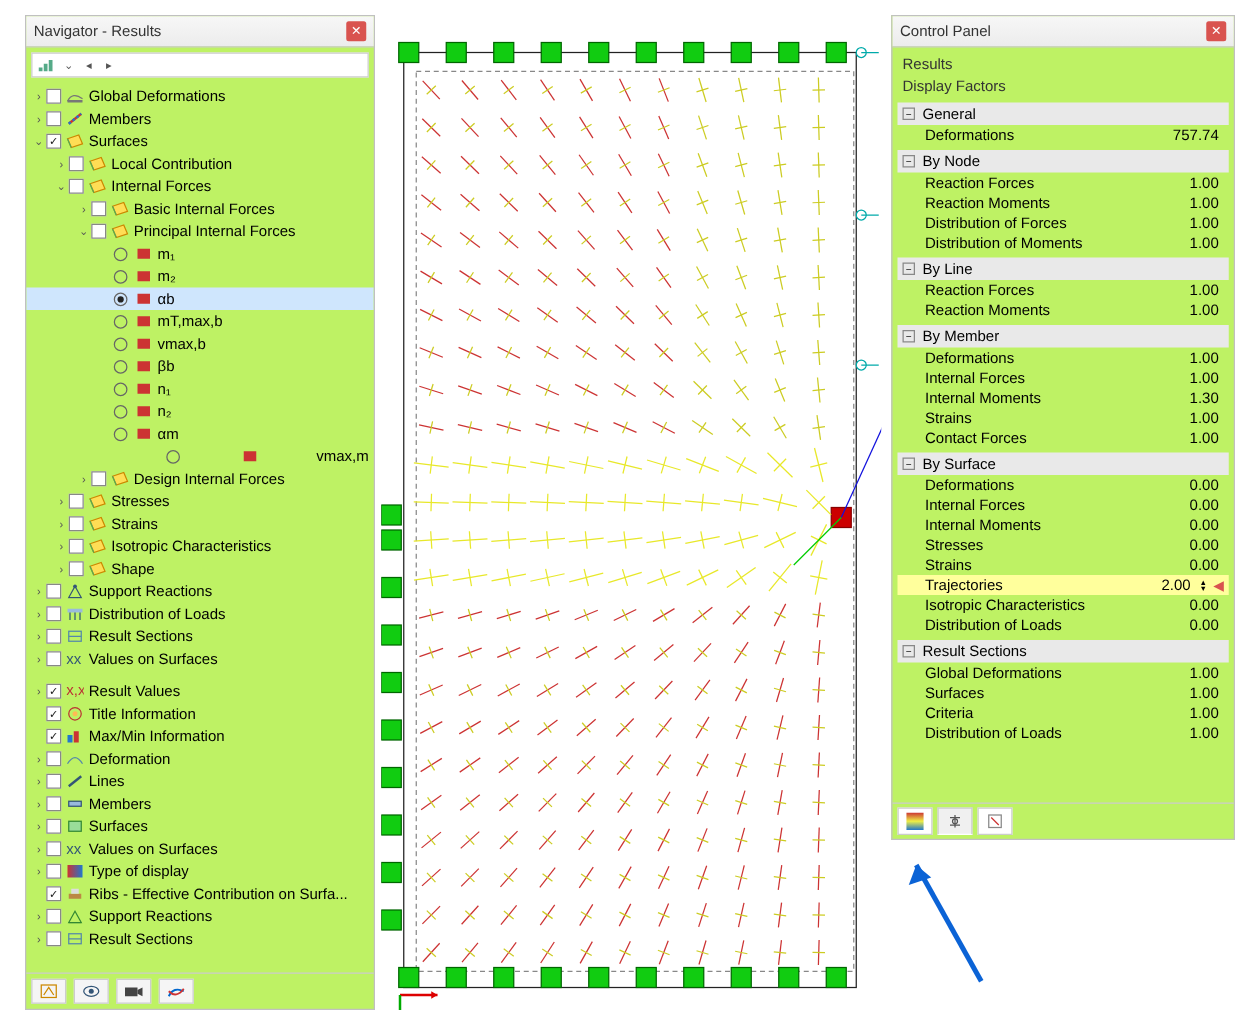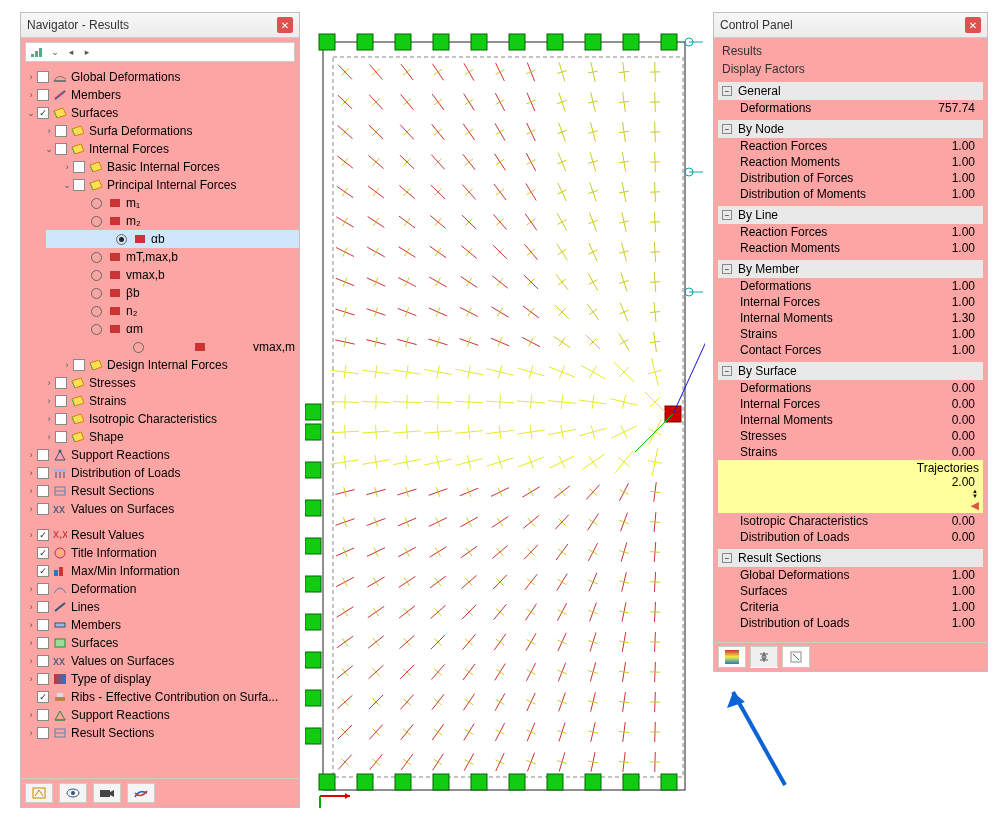--- a/index.html
+++ b/index.html
@@ -1,36 +1,36 @@
 <!DOCTYPE html>
 <html><head>
 <meta charset="utf-8">
 <style>
 * { box-sizing: border-box; margin: 0; padding: 0; font-family: "Segoe UI", Tahoma, sans-serif; font-size: 12px; }
 body { background: #fff; width: 1007px; height: 823px; position: relative; overflow: hidden; }
 
 
-.panel { position: absolute; background: #fca5a5; border: 1px solid #c0c0c0; display: flex; flex-direction: column; }
+.panel { position: absolute; background: #bef264; border: 1px solid #c0c0c0; display: flex; flex-direction: column; }
 .panel-title { background: linear-gradient(#f7f7f7,#ececec); padding: 4px 6px; display: flex; align-items: center; justify-content: space-between; border-bottom: 1px solid #ccc; }
 .panel-title span { font-size: 12px; color: #333; }
 .close-btn { width: 16px; height: 16px; background: #d9534f; color: #fff; display:flex; align-items:center; justify-content:center; font-size:10px; cursor:pointer; border-radius:2px; }
 
 #navigator { left: 20px; top: 12px; width: 280px; height: 796px; }
 #control { left: 713px; top: 12px; width: 275px; height: 660px; }
 
 
 .nav-drop { display:flex; align-items:center; padding:2px 4px; margin:4px; border:1px solid #ccc; background:#fff; }
 .nav-drop .lbl { flex:1; padding:2px 4px; color:#333; }
 .nav-arrow { width:14px; height:14px; display:flex; align-items:center; justify-content:center; color:#555; font-size:9px; cursor:pointer; }
 .nav-arrow + .nav-arrow { margin-left:2px; }
 
 
 .tree { flex:1; overflow:auto; padding:2px 0 4px 0; }
 .trow { display:flex; align-items:center; height:18px; padding-right:4px; cursor:default; }
-.trow.selected { background:#cfe6fd;margin-left:25px; }
+.trow.selected { background:#cfe6fd; }
 .expander { width:12px; text-align:center; font-size:9px; color:#555; cursor:pointer; }
 .chk { width:12px; height:12px; border:1px solid #888; margin-right:4px; background:#fff; display:flex; align-items:center; justify-content:center; font-size:9px; color:#222; cursor:pointer; }
 .chk.checked::after { content:"✓"; }
 .radio { width:11px; height:11px; border:1px solid #666; border-radius:50%; margin-right:6px; display:flex; align-items:center; justify-content:center; cursor:pointer; }
 .radio.sel::after { content:""; width:5px; height:5px; background:#222; border-radius:50%; }
 .ticon { width:14px; height:12px; margin-right:4px; }
 .lbl { white-space:nowrap; overflow:hidden; text-overflow:ellipsis; }
 
 
 .nav-bottom { border-top:1px solid #ccc; padding:4px; display:flex; gap:6px; }
@@ -38,21 +38,21 @@
 
 
 .cp-body { flex:1; overflow:auto; padding:4px 4px 2px 4px; }
 .cp-head { padding:2px 4px; color:#333; }
 .cp-group { margin-top:4px; }
 .cp-group-title { background:#e9e9e9; padding:2px 4px; display:flex; align-items:center; }
 .cp-group-title .minus { width:10px; height:10px; border:1px solid #888; margin-right:6px; font-size:8px; display:flex; align-items:center; justify-content:center; cursor:pointer; }
 .cp-row { display:flex; align-items:flex-end; padding:1px 4px 1px 22px; }
 .cp-row .k { flex:1; }
 .cp-row .v { width:58px; text-align:right; padding-right:4px; }
-.cp-row.hi { background:#ffff9c;flex-direction:column; }
+.cp-row.hi { background:#ffff9c; }
 .cp-row .spin { width:8px; display:flex; flex-direction:column; margin-left:2px; }
 .cp-row .spin span { font-size:6px; line-height:5px; text-align:center; cursor:pointer; }
 .cp-pointer { color:#d9534f; font-size:11px; margin-left:4px; }
 
 .cp-tabs { border-top:1px solid #ccc; padding:3px 4px; display:flex; gap:4px; }
 .cp-tab { width:28px; height:22px; border:1px solid #ccc; display:flex; align-items:center; justify-content:center; cursor:pointer; background:#fff; }
 .cp-tab.active { background:#f0f0f0; border-bottom-color:#fff; }
 
 
 #viewport { position:absolute; left:305px; top:12px; width:400px; height:796px; }
@@ -107,21 +107,21 @@
         </svg>
         <span class="lbl">Surfaces</span>
       </div>
       <div class="trow" style="padding-left: 22px;">
         <span class="expander">›</span>
         <span class="chk"></span>
         <svg class="ticon" viewBox="0 0 14 12">
           <path d="M1 4 L10 1 L13 8 L4 11 Z" fill="#ffdd55" stroke="#c80"></path>
           <path d="M1 4 L4 11" stroke="#5a5"></path>
         </svg>
-        <span class="lbl">Surfa Deformations</span>
+        <span class="lbl">Local Contribution</span>
       </div>
       <div class="trow" style="padding-left: 22px;">
         <span class="expander">⌄</span>
         <span class="chk"></span>
         <svg class="ticon" viewBox="0 0 14 12">
           <path d="M1 4 L10 1 L13 8 L4 11 Z" fill="#ffdd55" stroke="#c80"></path>
           <path d="M1 4 L4 11" stroke="#5a5"></path>
         </svg>
         <span class="lbl">Internal Forces</span>
       </div>
@@ -183,20 +183,28 @@
         </svg>
         <span class="lbl">vmax,b</span>
       </div>
       <div class="trow" style="padding-left: 58px;">
         <span class="expander"></span>
         <span class="radio"></span>
         <svg class="ticon" viewBox="0 0 14 12">
           <rect x="2" y="2" width="10" height="8" fill="#c33"></rect>
         </svg>
         <span class="lbl">βb</span>
+      </div>
+      <div class="trow" style="padding-left: 58px;">
+        <span class="expander"></span>
+        <span class="radio"></span>
+        <svg class="ticon" viewBox="0 0 14 12">
+          <rect x="2" y="2" width="10" height="8" fill="#c33"></rect>
+        </svg>
+        <span class="lbl">n₁</span>
       </div>
       <div class="trow" style="padding-left: 58px;">
         <span class="expander"></span>
         <span class="radio"></span>
         <svg class="ticon" viewBox="0 0 14 12">
           <rect x="2" y="2" width="10" height="8" fill="#c33"></rect>
         </svg>
         <span class="lbl">n₂</span>
       </div>
       <div class="trow" style="padding-left: 58px;">

